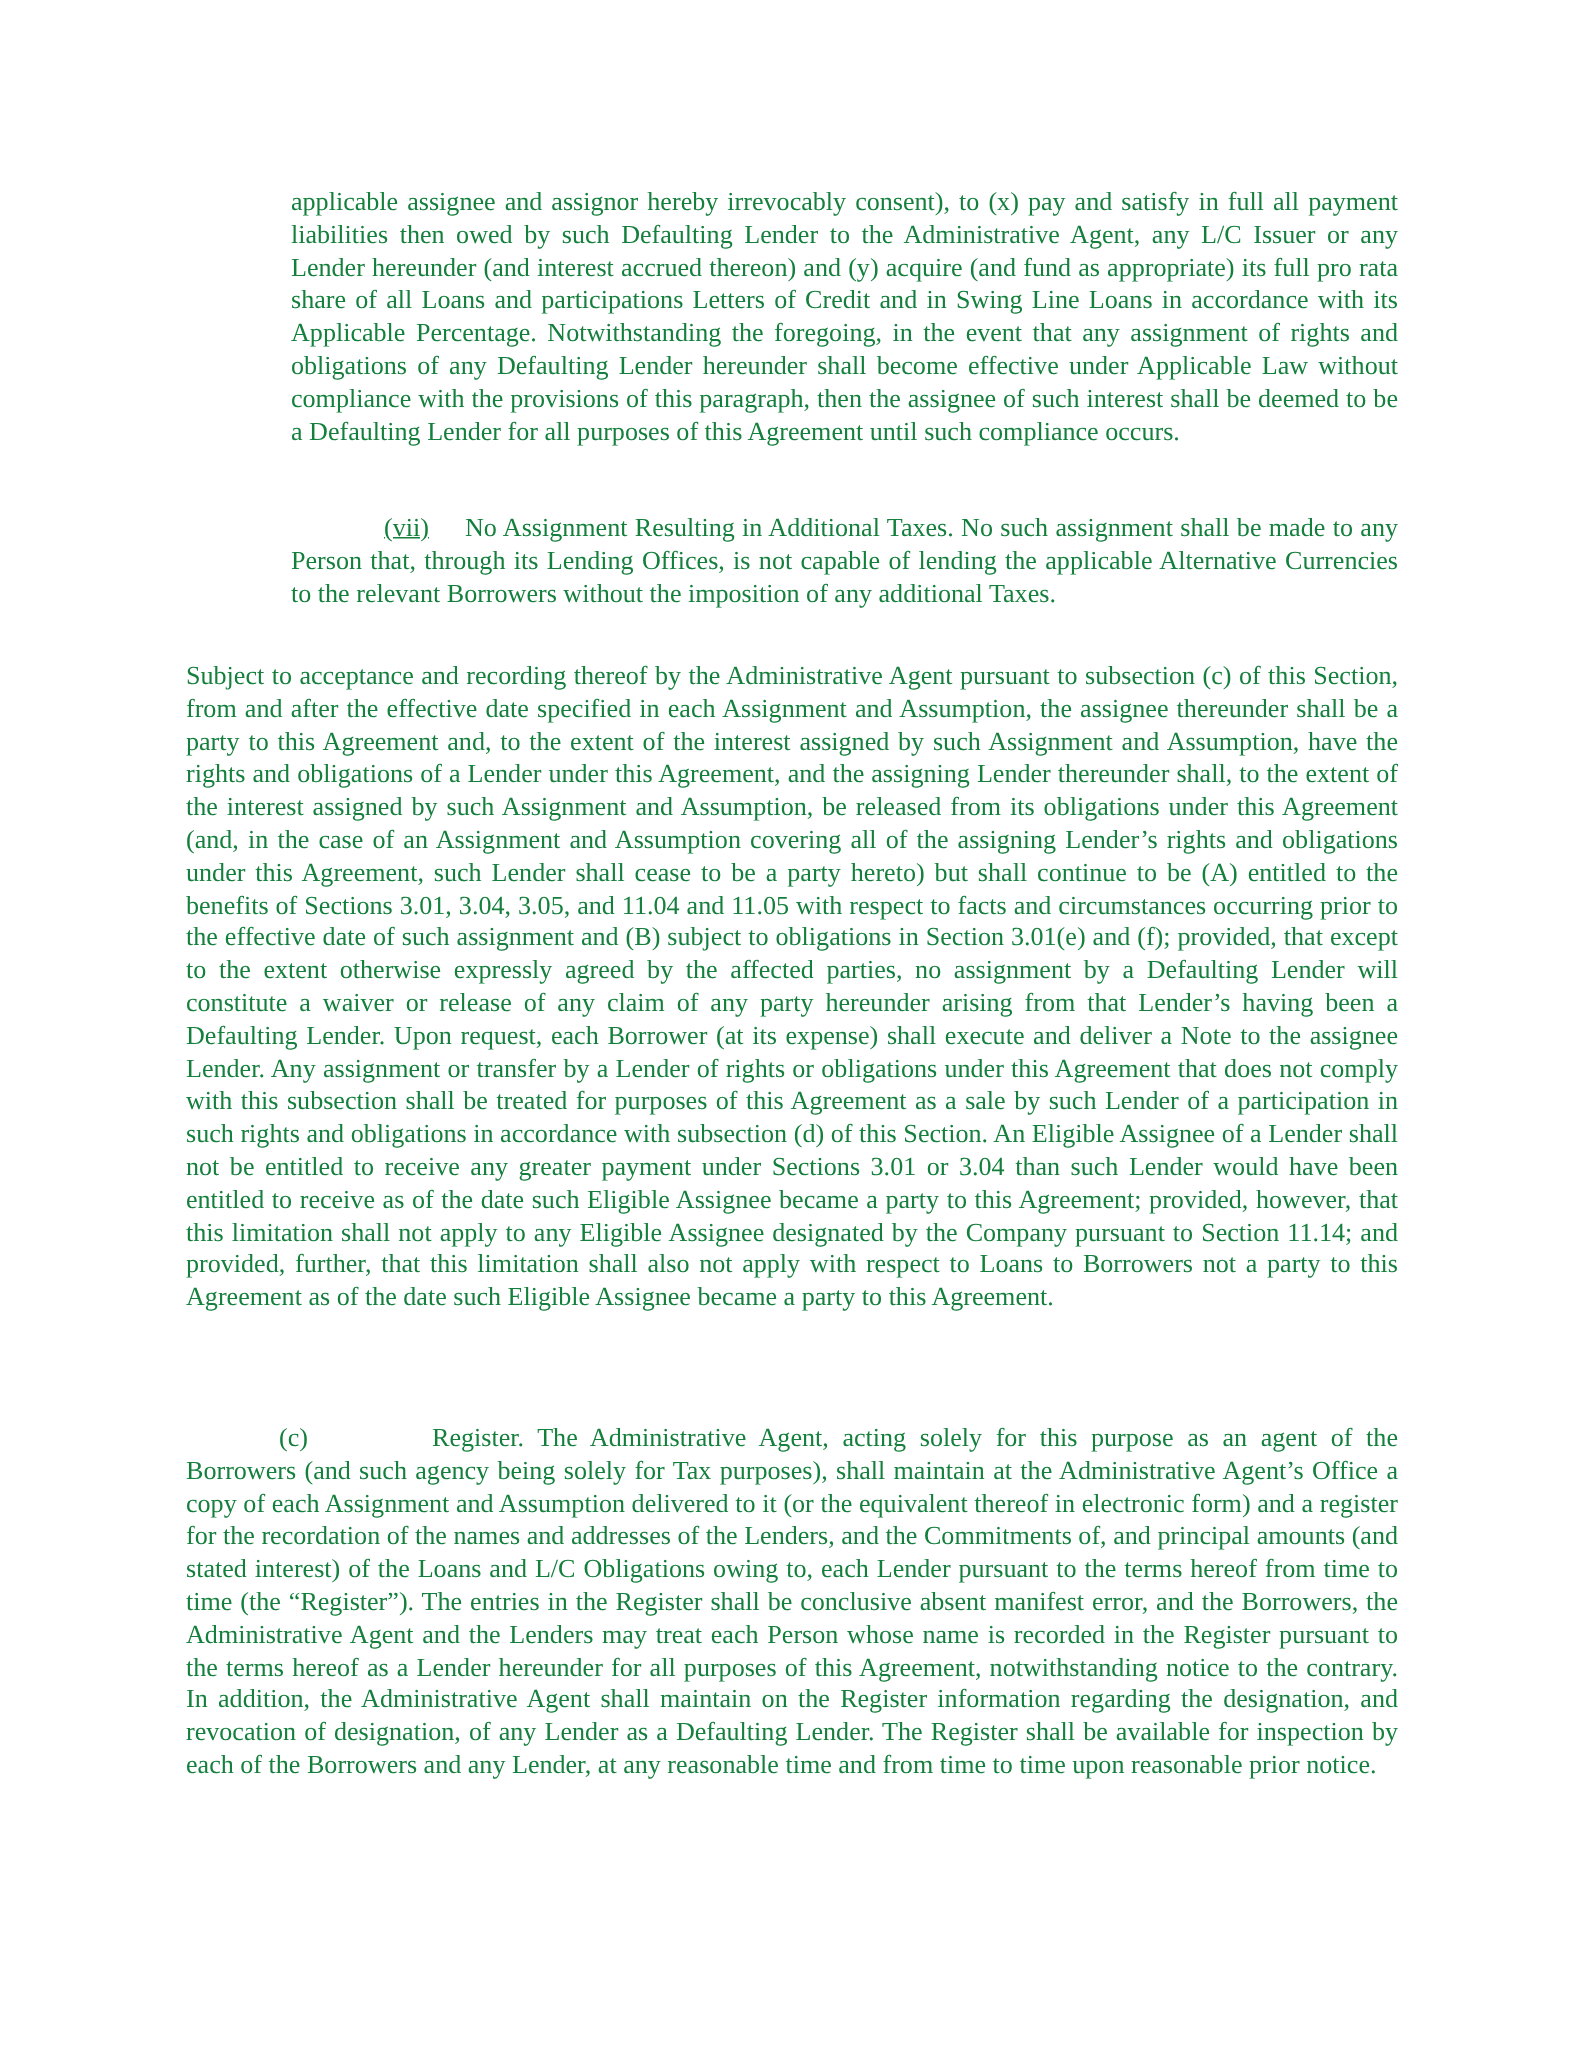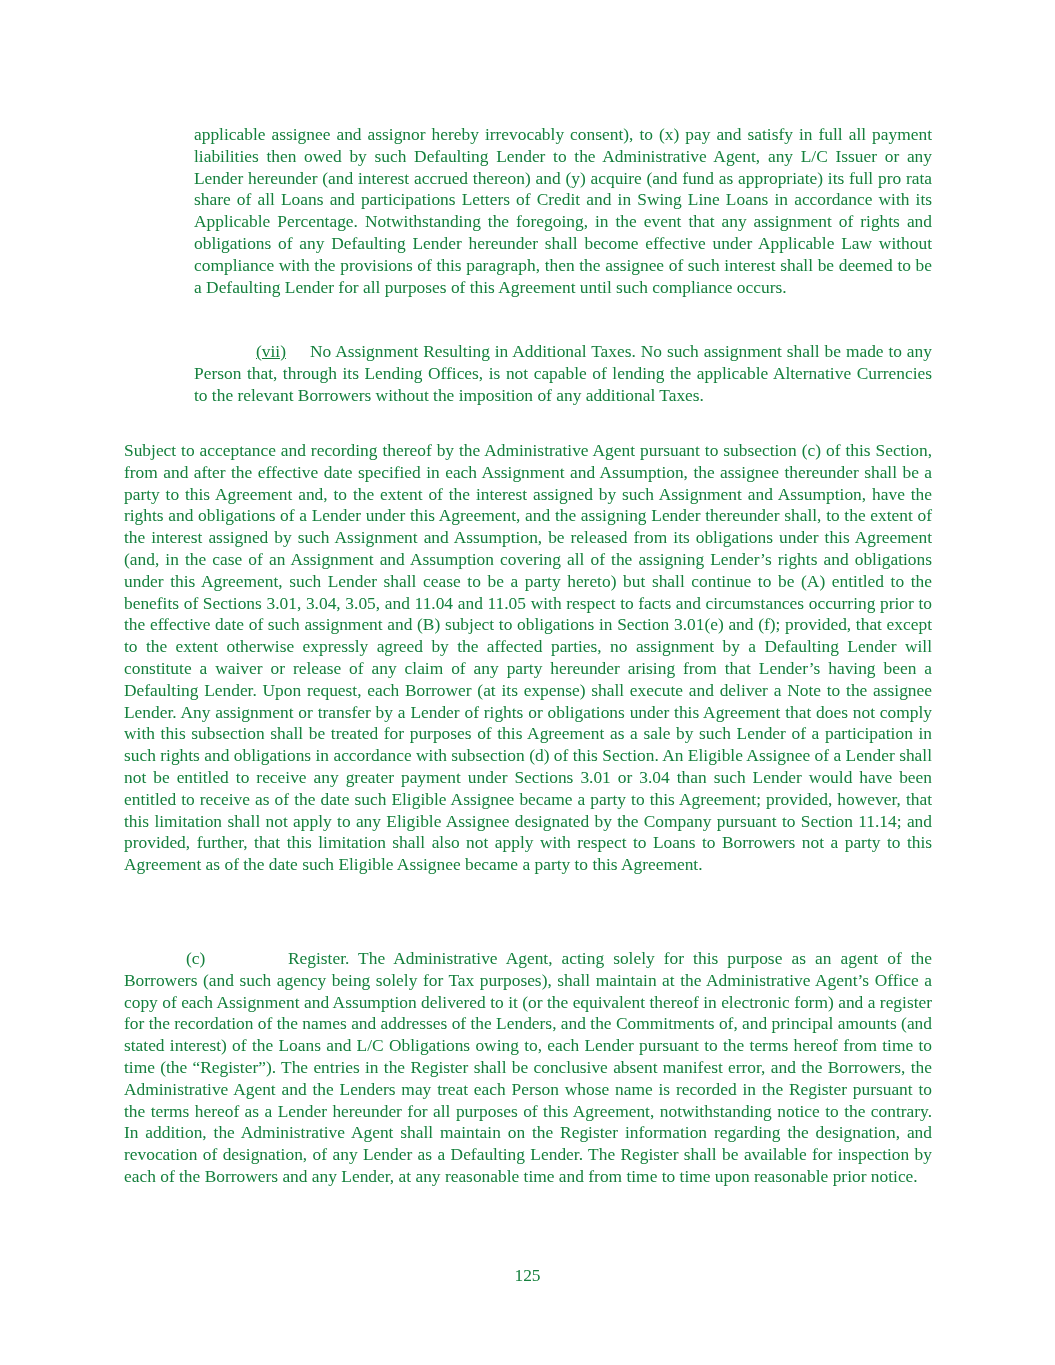--- a/index.html
+++ b/index.html
@@ -24,14 +24,13 @@
 <div class="page">
 
   <p class="p p1">applicable assignee and assignor hereby irrevocably consent), to (x) pay and satisfy in full all payment liabilities then owed by such Defaulting Lender to the Administrative Agent, any L/C Issuer or any Lender hereunder (and interest accrued thereon) and (y) acquire (and fund as appropriate) its full pro rata share of all Loans and participations Letters of Credit and in Swing Line Loans in accordance with its Applicable Percentage.  Notwithstanding the foregoing, in the event that any assignment of rights and obligations of any Defaulting Lender hereunder shall become effective under Applicable Law without compliance with the provisions of this paragraph, then the assignee of such interest shall be deemed to be a Defaulting Lender for all purposes of this Agreement until such compliance occurs.</p>
 
   <p class="p p2"><span class="label-vii">(vii)</span><span class="u">No Assignment Resulting in Additional Taxes</span><span>.  No such assignment shall be made to any Person that, through its Lending Offices, is not capable of lending the applicable Alternative Currencies to the relevant Borrowers without the imposition of any additional Taxes.</span></p>
 
   <p class="p p3"><span>Subject to acceptance and recording thereof by the Administrative Agent pursuant to </span><span class="u">subsection (c)</span><span> of this Section, from and after the effective date specified in each Assignment and Assumption, the assignee thereunder shall be a party to this Agreement and, to the extent of the interest assigned by such Assignment and Assumption, have the rights and obligations of a Lender under this Agreement, and the assigning Lender thereunder shall, to the extent of the interest assigned by such Assignment and Assumption, be released from its obligations under this Agreement (and, in the case of an Assignment and Assumption covering all of the assigning Lender’s rights and obligations under this Agreement, such Lender shall cease to be a party hereto) but shall continue to be (A) entitled to the benefits of </span><span class="u">Sections 3.01</span><span>, </span><span class="u">3.04</span><span>, </span><span class="u">3.05</span><span>, and </span><span class="u">11.04 </span><span>and </span><span class="u">11.05</span><span> with respect to facts and circumstances occurring prior to the effective date of such assignment and (B) subject to obligations in </span><span class="u">Section 3.01(e)</span><span> and </span><span class="u">(f)</span><span>; </span><span class="u">provided</span><span>, that except to the extent otherwise expressly agreed by the affected parties, no assignment by a Defaulting Lender will constitute a waiver or release of any claim of any party hereunder arising from that Lender’s having been a Defaulting Lender.  Upon request, each Borrower (at its expense) shall execute and deliver a Note to the assignee Lender.  Any assignment or transfer by a Lender of rights or obligations under this Agreement that does not comply with this subsection shall be treated for purposes of this Agreement as a sale by such Lender of a participation in such rights and obligations in accordance with </span><span class="u">subsection (d)</span><span> of this Section.  An Eligible Assignee of a Lender shall not be entitled to receive any greater payment under </span><span class="u">Sections 3.01</span><span> or </span><span class="u">3.04</span><span> than such Lender would have been entitled to receive as of the date such Eligible Assignee became a party to this Agreement; </span><span class="u">provided</span><span>, </span><span class="u">however</span><span>, that this limitation shall not apply to any Eligible Assignee designated by the Company pursuant to </span><span class="u">Section 11.14</span><span>; and </span><span class="u">provided</span><span>, </span><span class="u">further</span><span>, that this limitation shall also not apply with respect to Loans to Borrowers not a party to this Agreement as of the date such Eligible Assignee became a party to this Agreement.</span></p>
 
   <p class="p p4"><span class="indent-c">(c)</span><span style="display:inline-block;width:40px"></span><span class="u">Register</span><span>.  The Administrative Agent, acting solely for this purpose as an agent of the Borrowers (and such agency being solely for Tax purposes), shall maintain at the Administrative Agent’s Office a copy of each Assignment and Assumption delivered to it (or the equivalent thereof in electronic form) and a register for the recordation of the names and addresses of the Lenders, and the Commitments of, and principal amounts (and stated interest) of the Loans and L/C Obligations owing to, each Lender pursuant to the terms hereof from time to time (the “</span><span class="u">Register</span><span>”).  The entries in the Register shall be conclusive absent manifest error, and the Borrowers, the Administrative Agent and the Lenders may treat each Person whose name is recorded in the Register pursuant to the terms hereof as a Lender hereunder for all purposes of this Agreement, notwithstanding notice to the contrary.  In addition, the Administrative Agent shall maintain on the Register information regarding the designation, and revocation of designation, of any Lender as a Defaulting Lender.  The Register shall be available for inspection by each of the Borrowers and any Lender, at any reasonable time and from time to time upon reasonable prior notice.</span></p>
 
-  <div class="pagenum">125</div>
 </div>
 
 </body></html>

